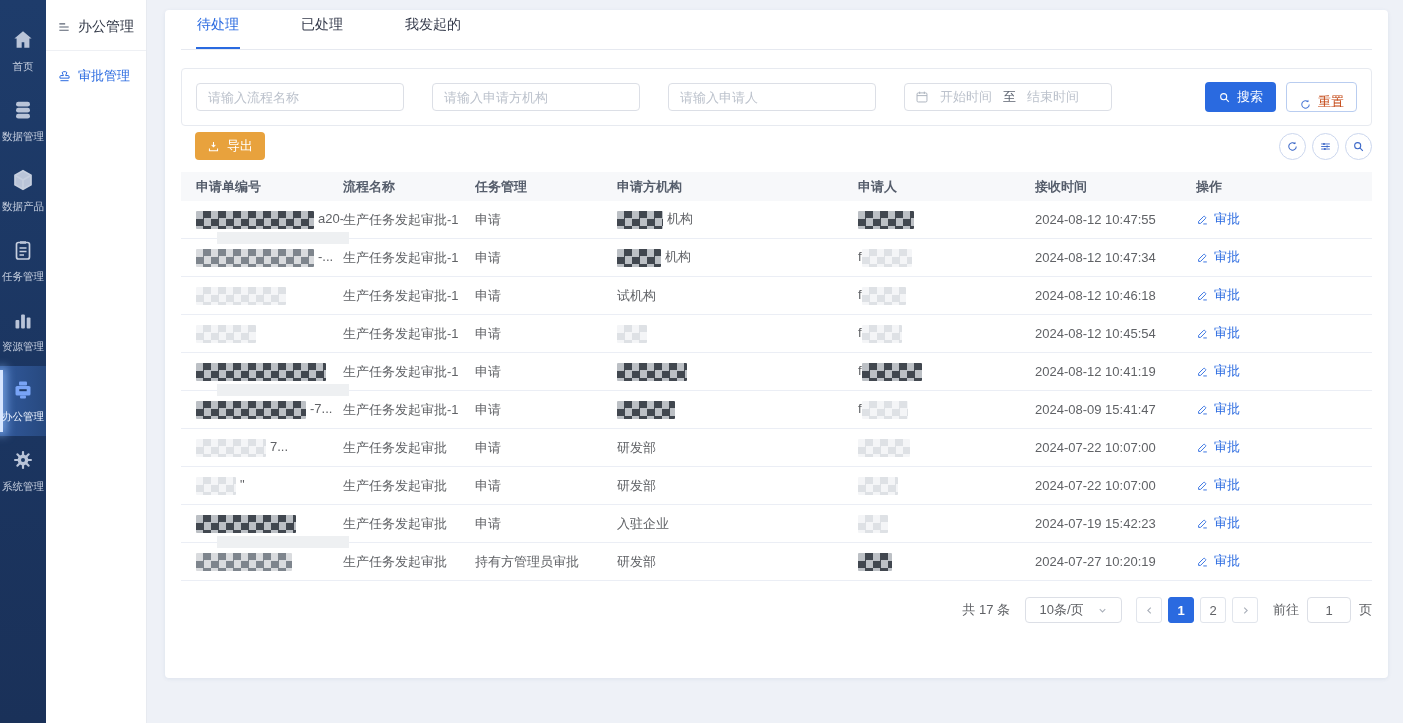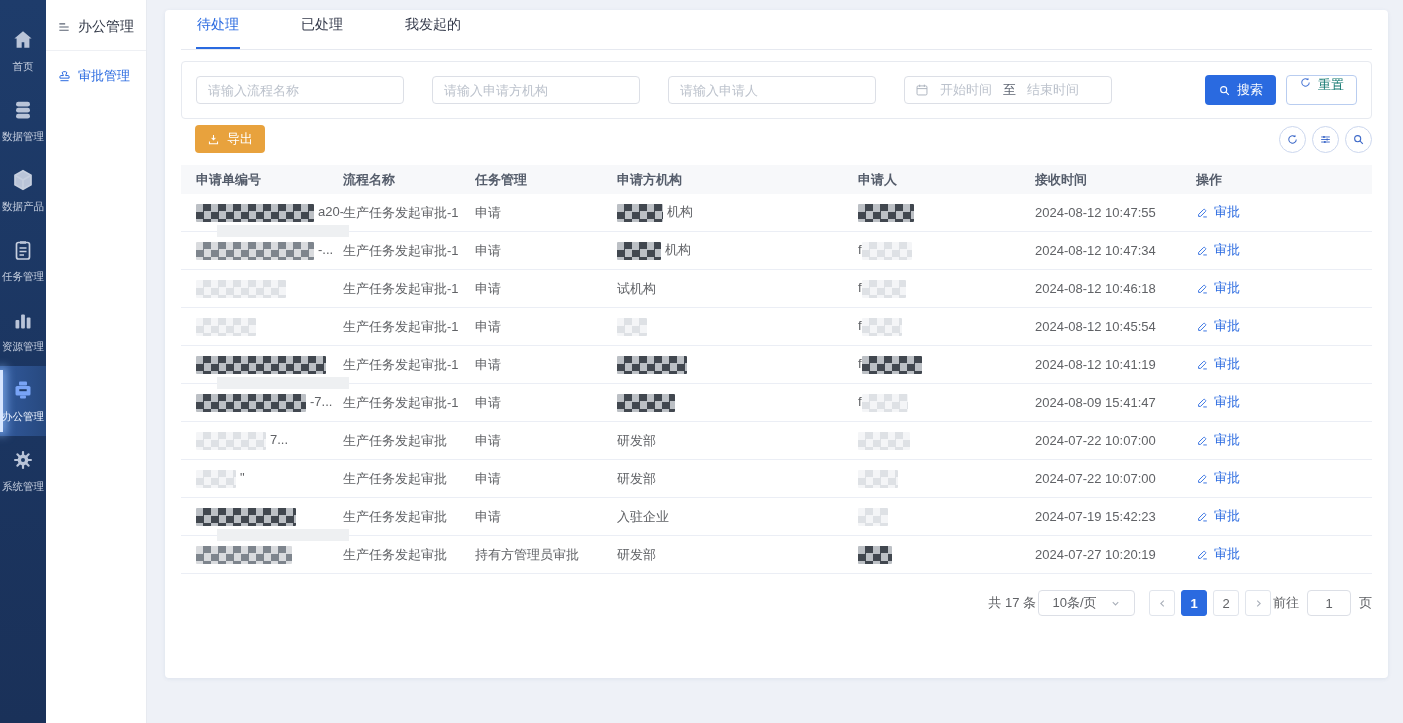--- a/index.html
+++ b/index.html
@@ -29,31 +29,31 @@
   .sub-item.active{color:#2a6ae0}
 
   
   .main{flex:1;padding:10px 15px 0 18px}
   .card{background:#fff;border-radius:4px;height:668px;box-shadow:0 1px 4px rgba(30,60,110,.08);padding:0 16px;position:relative}
 
   .tabs{display:flex;align-items:flex-end;height:40px;border-bottom:1px solid #e6e9f0;padding-left:15px}
   .tab{font-size:14px;color:#33394a;padding:14px 1px 13px;margin-right:60px;cursor:pointer;border-bottom:2px solid transparent}
   .tab.active{color:#2a6ae0;border-bottom-color:#2a6ae0}
 
-  .filterbox{margin-top:11px;border:1px solid #e7eaf0;border-radius:4px;padding:13px 14px;display:flex;align-items:center}
+  .filterbox{margin-top:18px;border:1px solid #e7eaf0;border-radius:4px;padding:13px 14px;display:flex;align-items:center}
   .inp{width:208px;height:28px;border:1px solid #dcdfe6;border-radius:4px;padding:0 11px;font-size:13px;color:#606266;margin-right:28px;outline:none;font-family:inherit}
   .inp::placeholder{color:#bcc2cc}
   .daterange{width:208px;height:28px;border:1px solid #dcdfe6;border-radius:4px;display:flex;align-items:center;padding:0 10px;gap:11px;color:#bcc2cc;cursor:pointer}
   .daterange .dicon{width:14px;height:14px;color:#a9b0bb;flex-shrink:0}
   .daterange svg{width:100%;height:100%;display:block}
   .daterange .sep{color:#5f6673}
   .fbtns{margin-left:auto;display:flex;gap:10px}
   button{font-family:inherit;cursor:pointer}
   .btn-search{background:#2a6ae0;color:#fff;border:none;height:30px;padding:0 13px;border-radius:4px;display:inline-flex;align-items:center;gap:6px;font-size:13px}
-  .btn-reset{background:#fff;color:#0f766e;border:1px solid #b9cdf0;height:30px;padding:0 12px;border-radius:4px;display:inline-flex;align-items:flex-start;gap:6px;font-size:13px}
+  .btn-reset{background:#fff;color:#c2410c;border:1px solid #b9cdf0;height:30px;padding:0 12px;border-radius:4px;display:inline-flex;align-items:flex-end;gap:6px;font-size:13px}
   .bicon{width:13px;height:13px;display:inline-block}
   .bicon svg{width:100%;height:100%;display:block}
   .btn-reset .bicon{color:#4a77d6}
 
   .toolbar{margin:6px 0 12px;display:flex;align-items:center;justify-content:space-between;padding-left:14px}
   .btn-export{background:#e8a23d;color:#fff;border:none;height:28px;padding:0 12px;border-radius:4px;display:inline-flex;align-items:center;gap:7px;font-size:13px}
   .tools{display:flex;gap:6px}
   .circle{width:27px;height:27px;border:1px solid #ccd7ee;border-radius:50%;background:#fff;display:flex;align-items:center;justify-content:center;color:#3c68c8;padding:0}
   .circle .bicon{width:13px;height:13px}
 
@@ -65,21 +65,21 @@
   .mosaic{display:inline-block;height:18px;vertical-align:middle;border-radius:1px;margin-right:4px}
   .m-dark{background:repeating-conic-gradient(#41474f 0% 25%,#bcc0c5 0% 50%) 0 0/15px 15px}
   .m-mid{background:repeating-conic-gradient(#7e858d 0% 25%,#d9dbde 0% 50%) 0 0/15px 15px}
   .m-light{background:repeating-conic-gradient(#dee1e5 0% 25%,#f4f5f7 0% 50%) 0 0/15px 15px}
   .bandbar{position:absolute;left:36px;bottom:-6px;width:132px;height:12px;background:#eef0f2;z-index:2}
   .approve{color:#2a6ae0;display:inline-flex;align-items:center;gap:5px;cursor:pointer;text-decoration:none}
   .approve .bicon{width:13px;height:13px}
 
   
   .pager{display:flex;align-items:center;justify-content:flex-end;height:58px;color:#606266}
-  .pager>*{margin-left:2px}
+  .pager>*{margin-left:15px}
   .psize{width:97px;height:26px;border:1px solid #dcdfe6;border-radius:4px;display:flex;align-items:center;justify-content:center;gap:13px;cursor:pointer;background:#fff}
   .psize .chev{width:11px;height:11px;color:#a8aeb8}
   .psize svg,.pbtn svg{width:100%;height:100%;display:block}
   .pages{display:flex;gap:6px;margin-left:14px}
   .pbtn{min-width:26px;height:26px;border:1px solid #e1e5ec;border-radius:3px;background:#fff;color:#606266;display:flex;align-items:center;justify-content:center;font-size:13px;padding:0 4px}
   .pbtn .bicon{width:11px;height:11px;color:#aab0ba}
   .pbtn.active{background:#2a6ae0;border-color:#2a6ae0;color:#fff;font-weight:700}
   .goto{width:44px;height:26px;border:1px solid #dcdfe6;border-radius:4px;text-align:center;font-size:13px;color:#606266;outline:none;margin-left:8px;font-family:inherit}
   .page-suffix{margin-left:8px}
 </style>

